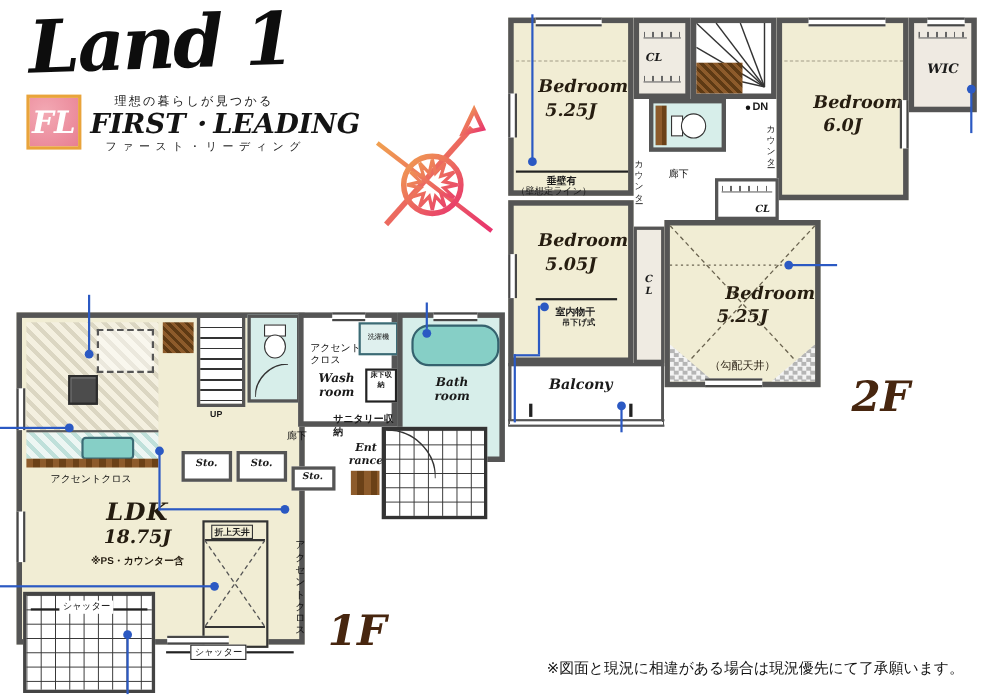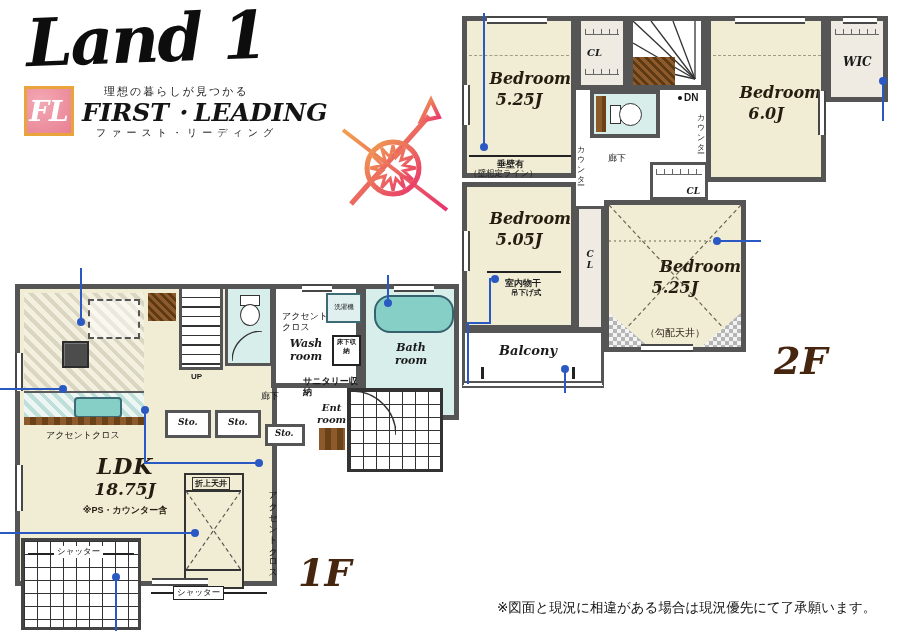--- a/index.html
+++ b/index.html
@@ -249,21 +249,21 @@
       <div class="abs" style="left:8px;top:6px;width:76px;height:34px;background:#86cfc6;border:2.5px solid #35626e;border-radius:16px;"></div>
       <div class="abs si" style="left:18px;top:52px;width:54px;font-size:11px;font-weight:bold;text-align:center;line-height:1.2;">Bath room</div>
       <div class="adot" style="left:18px;top:10px;"></div>
       <div class="avl" style="left:21px;top:-14px;height:24px;"></div>
     </div>
 
     <div class="abs jp9" style="left:246px;top:108px;">廊下</div>
     <div class="abs" style="left:288px;top:94px;width:58px;font-size:9px;line-height:1.2;font-weight:bold;">サニタリー収納</div>
     <div class="abs si" style="left:302px;top:120px;font-size:10px;font-weight:bold;text-align:center;line-height:1.2;">
       <div>Ent</div>
-      <div>room</div>
+      <div>rance</div>
     </div>
 
     <div class="abs grid" style="left:332px;top:106px;width:96px;height:84px;border:3px solid #333;box-sizing:border-box;">
       <svg width="44" height="44" style="position:absolute;left:2px;top:0;">
         <path d="M0 0 A44 44 0 0 1 44 44" fill="none" stroke="#333" stroke-width="1.4"></path>
       </svg>
     </div>
     <div class="abs wood" style="left:304px;top:146px;width:26px;height:22px;"></div>
 
     <div class="room white" style="left:150px;top:128px;width:46px;height:28px;border-width:3px;">

